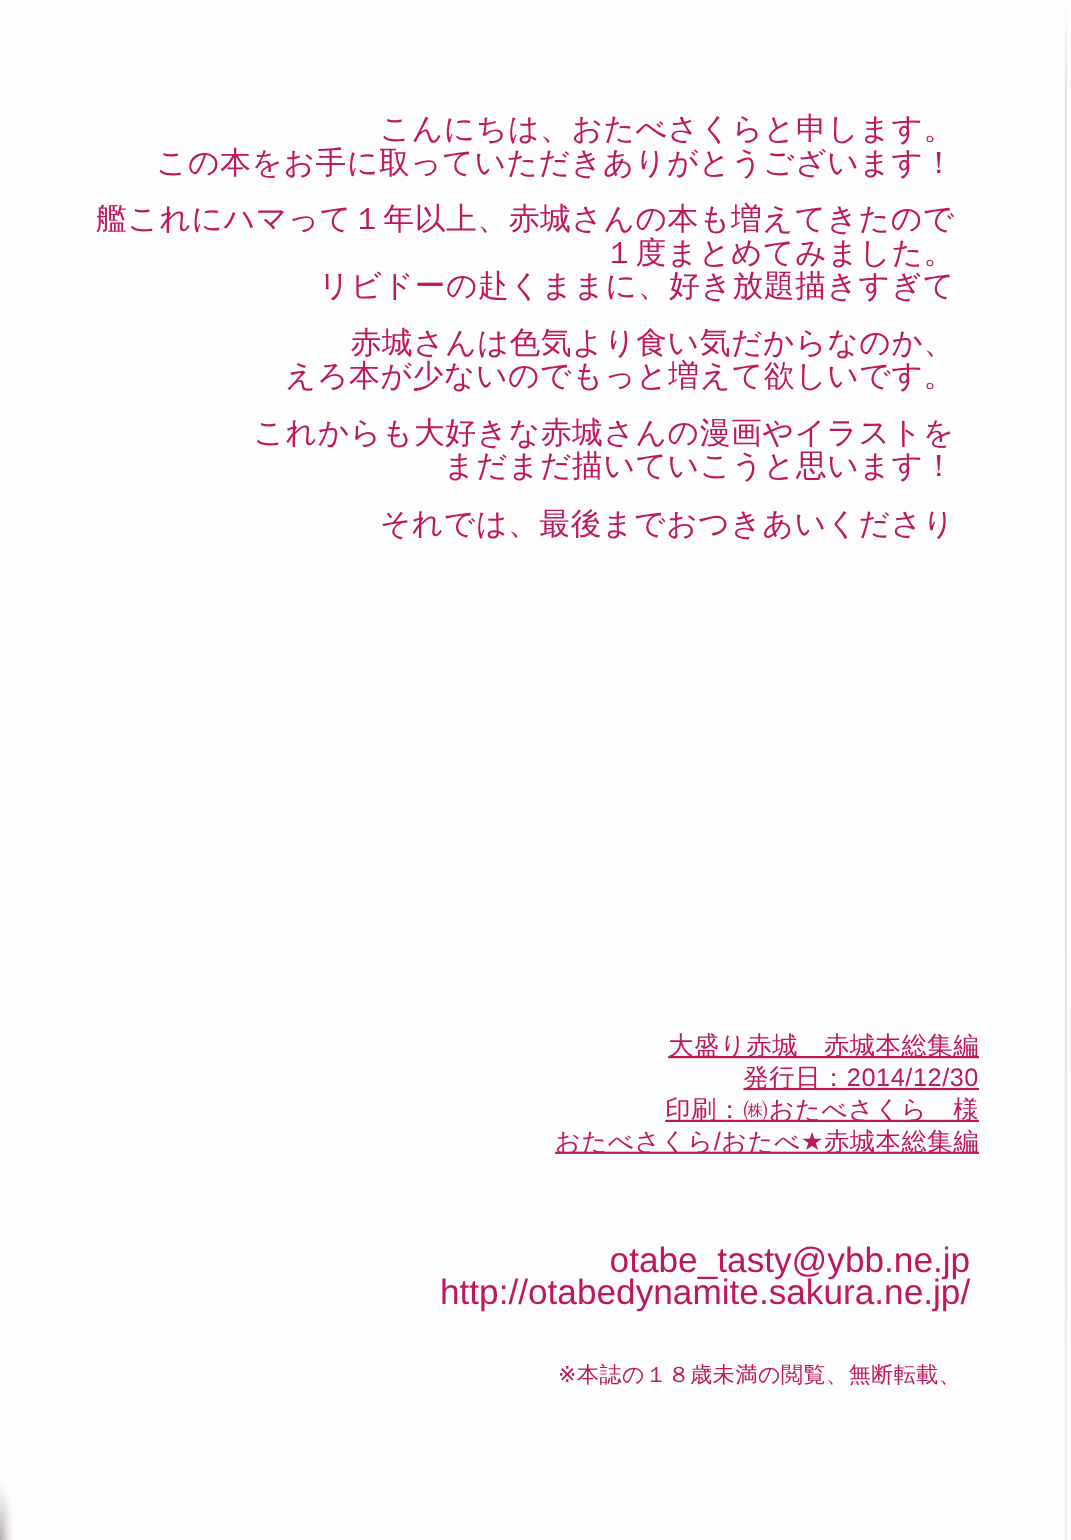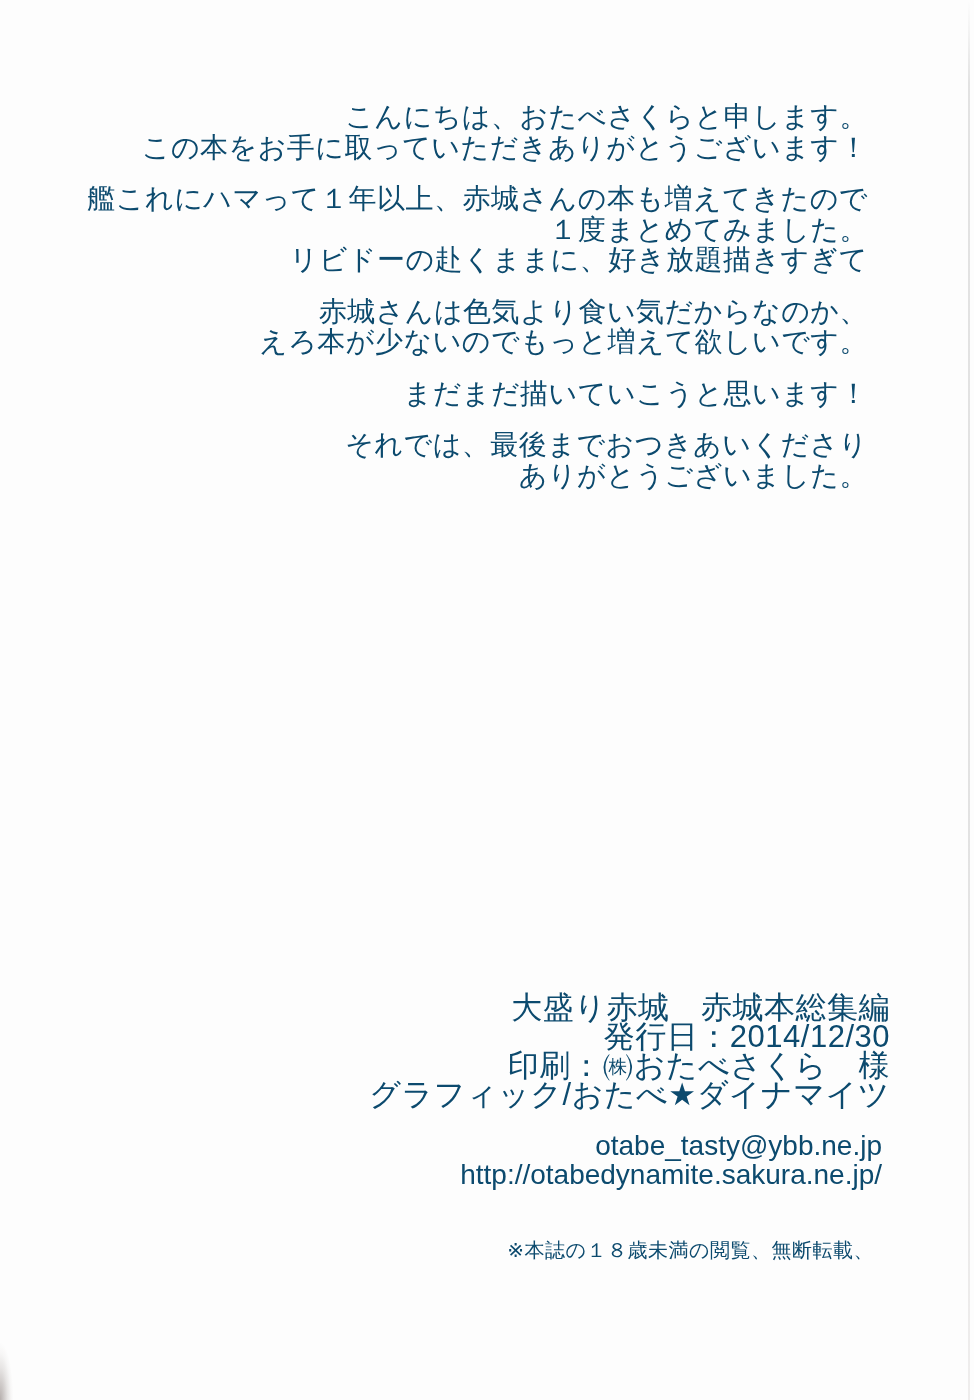--- a/index.html
+++ b/index.html
@@ -7,21 +7,21 @@
     padding: 0;
     background: #ffffff;
   }
   .page {
     position: relative;
     width: 974px;
     height: 1400px;
     background: #fdfdfd;
     overflow: hidden;
     font-family: "Liberation Sans", "DejaVu Sans", sans-serif;
-    color: #0c4a6e;
+    color: #be185d;
   }
   .txt-block {
     position: absolute;
     text-align: right;
   }
   .line {
     display: block;
     white-space: pre;
   }
   
@@ -33,31 +33,32 @@
     letter-spacing: 0.5px;
   }
   .afterword .para {
     margin: 0 0 21px 0;
   }
   .afterword .para:last-child {
     margin-bottom: 12px;
   }
   
   .colophon {
-    top: 993px;
+    top: 936px;
     right: 84px;
-    font-size: 31px;
+    font-size: 23px;
     line-height: 29px;
     letter-spacing: 0.5px;
+    text-decoration: underline;
   }
   
   .contact {
     top: 1131px;
     right: 92px;
-    font-size: 28px;
+    font-size: 32px;
     line-height: 29px;
     letter-spacing: 0px;
   }
   
   .notice {
     top: 1236px;
     right: 100px;
     font-size: 20px;
     line-height: 28px;
     letter-spacing: 0.5px;
@@ -111,35 +112,35 @@
       <span class="line">１度まとめてみました。</span>
       <span class="line">リビドーの赴くままに、好き放題描きすぎて</span>
     </p>
 
     <p class="para">
       <span class="line">赤城さんは色気より食い気だからなのか、</span>
       <span class="line">えろ本が少ないのでもっと増えて欲しいです。</span>
     </p>
 
     <p class="para">
+      <span class="line">これからも大好きな赤城さんの漫画やイラストを</span>
       <span class="line">まだまだ描いていこうと思います！</span>
     </p>
 
     <p class="para">
       <span class="line">それでは、最後までおつきあいくださり</span>
-      <span class="line">ありがとうございました。</span>
     </p>
 
   </main>
 
   <section class="txt-block colophon">
     <span class="line">大盛り赤城　赤城本総集編</span>
     <span class="line">発行日：2014/12/30</span>
     <span class="line">印刷：㈱おたべさくら　様</span>
-    <span class="line">グラフィック/おたべ★ダイナマイツ</span>
+    <span class="line">おたべさくら/おたべ★赤城本総集編</span>
   </section>
 
   <section class="txt-block contact">
     <span class="line">otabe_tasty@ybb.ne.jp</span>
     <span class="line">http://otabedynamite.sakura.ne.jp/</span>
   </section>
 
   <section class="txt-block notice">
     <span class="line">※本誌の１８歳未満の閲覧、無断転載、</span>
   </section>

